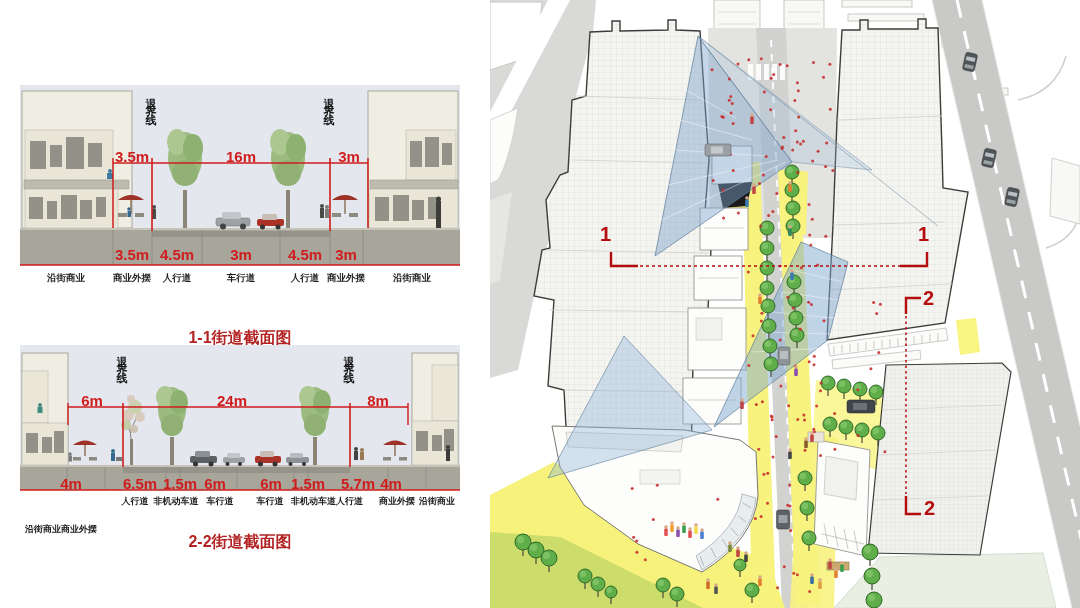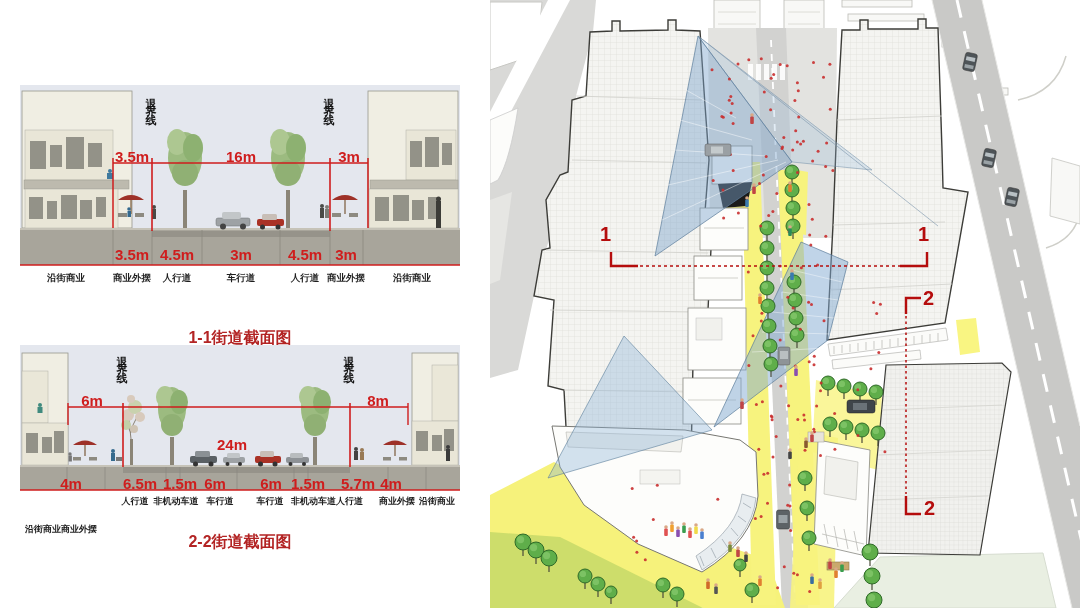--- a/index.html
+++ b/index.html
@@ -299,21 +299,21 @@
         <line x1="48" y1="58" x2="48" y2="80" stroke-width="1.4"></line>
         <line x1="103" y1="58" x2="103" y2="122" stroke-width="1.6"></line>
         <line x1="330" y1="58" x2="330" y2="122" stroke-width="1.6"></line>
         <line x1="388" y1="58" x2="388" y2="80" stroke-width="1.4"></line>
         <line x1="0" y1="145" x2="440" y2="145" stroke-width="1.5"></line>
       </g>
     </svg>
     <span class="vtext" style="left:96px;top:2px;">退界线</span>
     <span class="vtext" style="left:323px;top:2px;">退界线</span>
     <span class="dim" style="left:72px;top:48px;">6m</span>
-    <span class="dim" style="left:212px;top:48px;margin-top:44px;">24m</span>
+    <span class="dim" style="left:212px;top:48px;">24m</span>
     <span class="dim" style="left:358px;top:48px;">8m</span>
     <span class="dim" style="left:51px;top:131px;">4m</span>
     <span class="dim" style="left:120px;top:131px;">6.5m</span>
     <span class="dim" style="left:160px;top:131px;">1.5m</span>
     <span class="dim" style="left:195px;top:131px;">6m</span>
     <span class="dim" style="left:251px;top:131px;">6m</span>
     <span class="dim" style="left:288px;top:131px;">1.5m</span>
     <span class="dim" style="left:338px;top:131px;">5.7m</span>
     <span class="dim" style="left:371px;top:131px;">4m</span>
     <span class="zone small" style="left:41px;top:152px;margin-top:28px;">沿街商业商业外摆</span>

